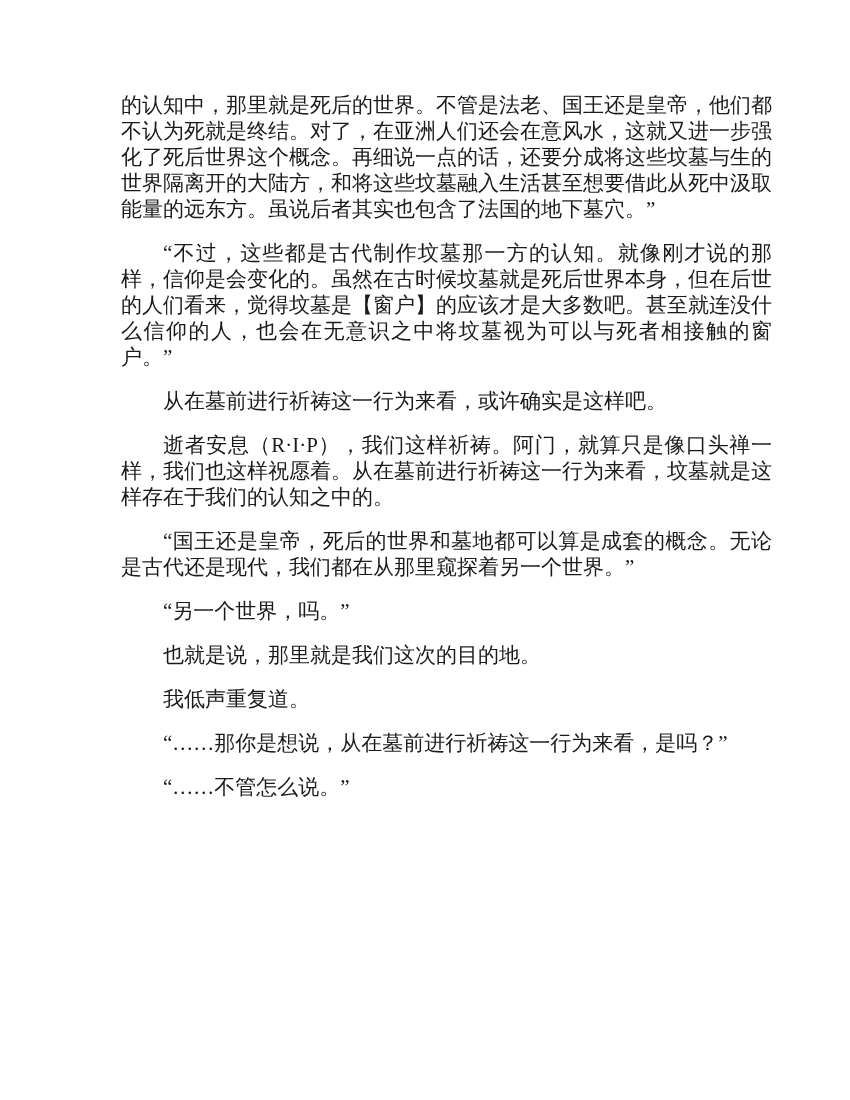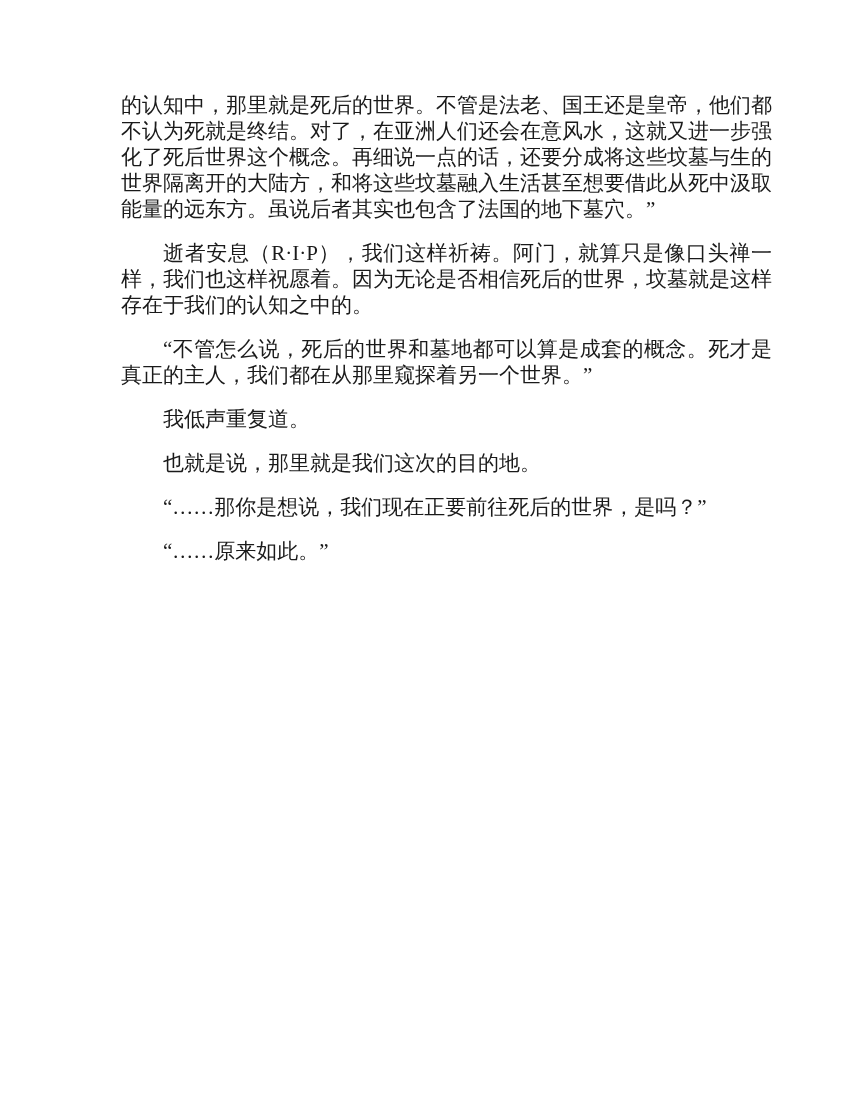--- a/index.html
+++ b/index.html
@@ -35,19 +35,22 @@
   }
   .page p.indent {
     text-indent: 2em;
   }
 </style>
 </head>
 <body>
 
 <div class="page">
   <p>的认知中，那里就是死后的世界。不管是法老、国王还是皇帝，他们都不认为死就是终结。对了，在亚洲人们还会在意风水，这就又进一步强化了死后世界这个概念。再细说一点的话，还要分成将这些坟墓与生的世界隔离开的大陆方，和将这些坟墓融入生活甚至想要借此从死中汲取能量的远东方。虽说后者其实也包含了法国的地下墓穴。”</p>
-  <p class="indent">逝者安息（R·I·P），我们这样祈祷。阿门，就算只是像口头禅一样，我们也这样祝愿着。因为无论是否相信死后的世界，坟墓就是这样存在于我们的认知之中的。</p>
-  <p class="indent">“不管怎么说，死后的世界和墓地都可以算是成套的概念。死才是真正的主人，我们都在从那里窥探着另一个世界。”</p>
+  <p class="indent">“不过，这些都是古代制作坟墓那一方的认知。就像刚才说的那样，信仰是会变化的。虽然在古时候坟墓就是死后世界本身，但在后世的人们看来，觉得坟墓是【窗户】的应该才是大多数吧。甚至就连没什么信仰的人，也会在无意识之中将坟墓视为可以与死者相接触的窗户。”</p>
+  <p class="indent">从在墓前进行祈祷这一行为来看，或许确实是这样吧。</p>
+  <p class="indent">逝者安息（R·I·P），我们这样祈祷。阿门，就算只是像口头禅一样，我们也这样祝愿着。从在墓前进行祈祷这一行为来看，坟墓就是这样存在于我们的认知之中的。</p>
+  <p class="indent">“国王还是皇帝，死后的世界和墓地都可以算是成套的概念。无论是古代还是现代，我们都在从那里窥探着另一个世界。”</p>
+  <p class="indent">“另一个世界，吗。”</p>
+  <p class="indent">也就是说，那里就是我们这次的目的地。</p>
   <p class="indent">我低声重复道。</p>
-  <p class="indent">也就是说，那里就是我们这次的目的地。</p>
-  <p class="indent">“……那你是想说，我们现在正要前往死后的世界，是吗？”</p>
-  <p class="indent">“……原来如此。”</p>
+  <p class="indent">“……那你是想说，从在墓前进行祈祷这一行为来看，是吗？”</p>
+  <p class="indent">“……不管怎么说。”</p>
 </div>
 
 </body></html>

